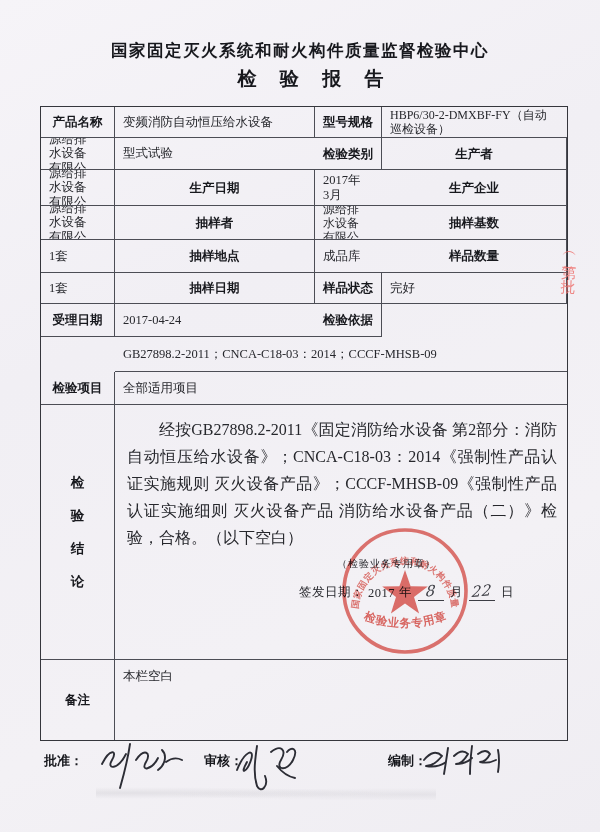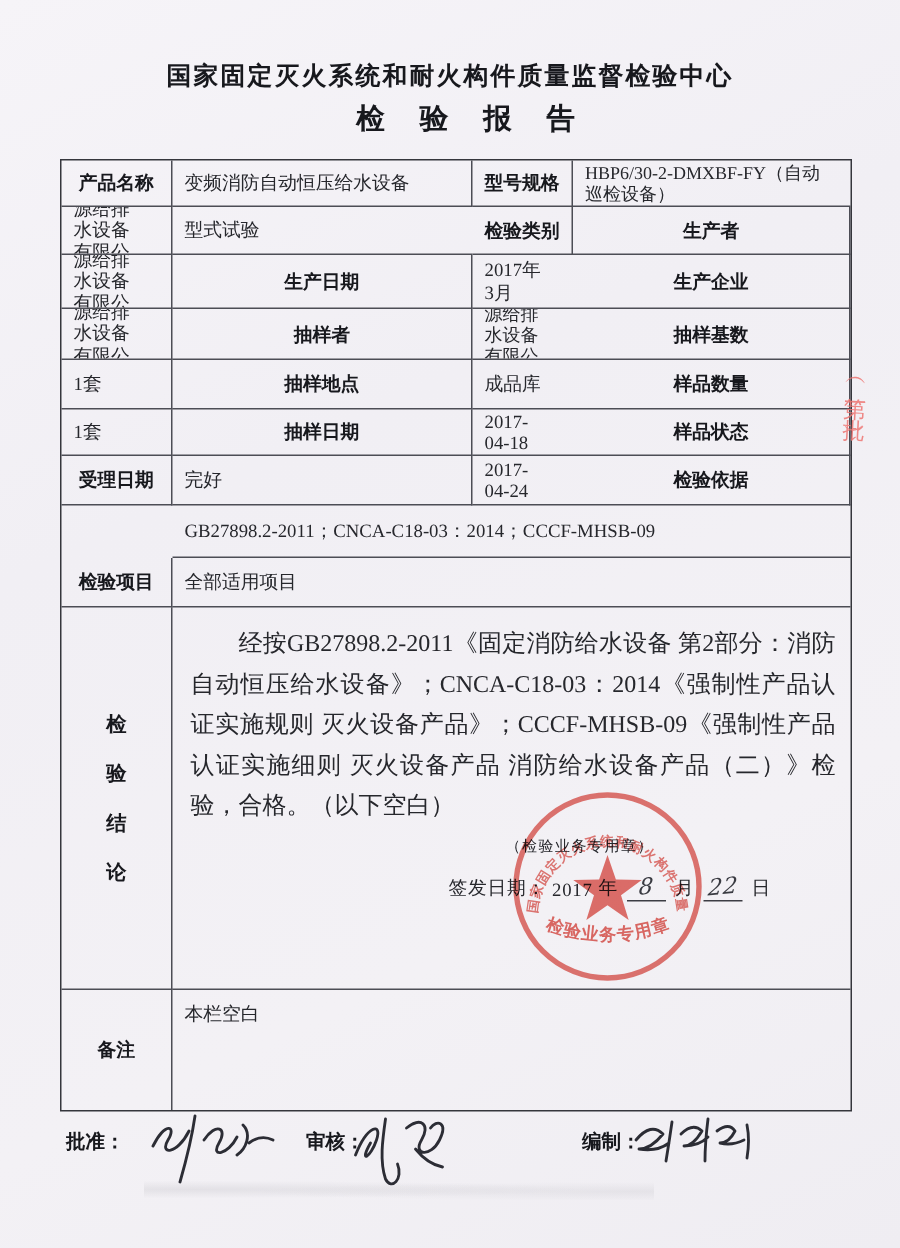--- a/index.html
+++ b/index.html
@@ -172,25 +172,24 @@
     <div class="cell val last-col" style="font-size:12px;line-height:14px;">泰州飞源给排水设备有限公司</div>
 
     <div class="cell lab">抽样基数</div>
     <div class="cell val">1套</div>
     <div class="cell lab">抽样地点</div>
     <div class="cell val last-col">成品库</div>
 
     <div class="cell lab">样品数量</div>
     <div class="cell val">1套</div>
     <div class="cell lab">抽样日期</div>
-    <div class="cell val last-col">2017-04-18</div>
 
     <div class="cell lab">样品状态</div>
+    <div class="cell val">完好</div>
     <div class="cell lab">受理日期</div>
-    <div class="cell val">完好</div>
     <div class="cell val last-col">2017-04-24</div>
 
     <div class="cell lab">检验依据</div>
     <div class="cell val span3 last-col">GB27898.2-2011；CNCA-C18-03：2014；CCCF-MHSB-09</div>
 
     <div class="cell lab">检验项目</div>
     <div class="cell val span3 last-col">全部适用项目</div>
 
     <div class="cell concl-label">
       <span>检</span>

